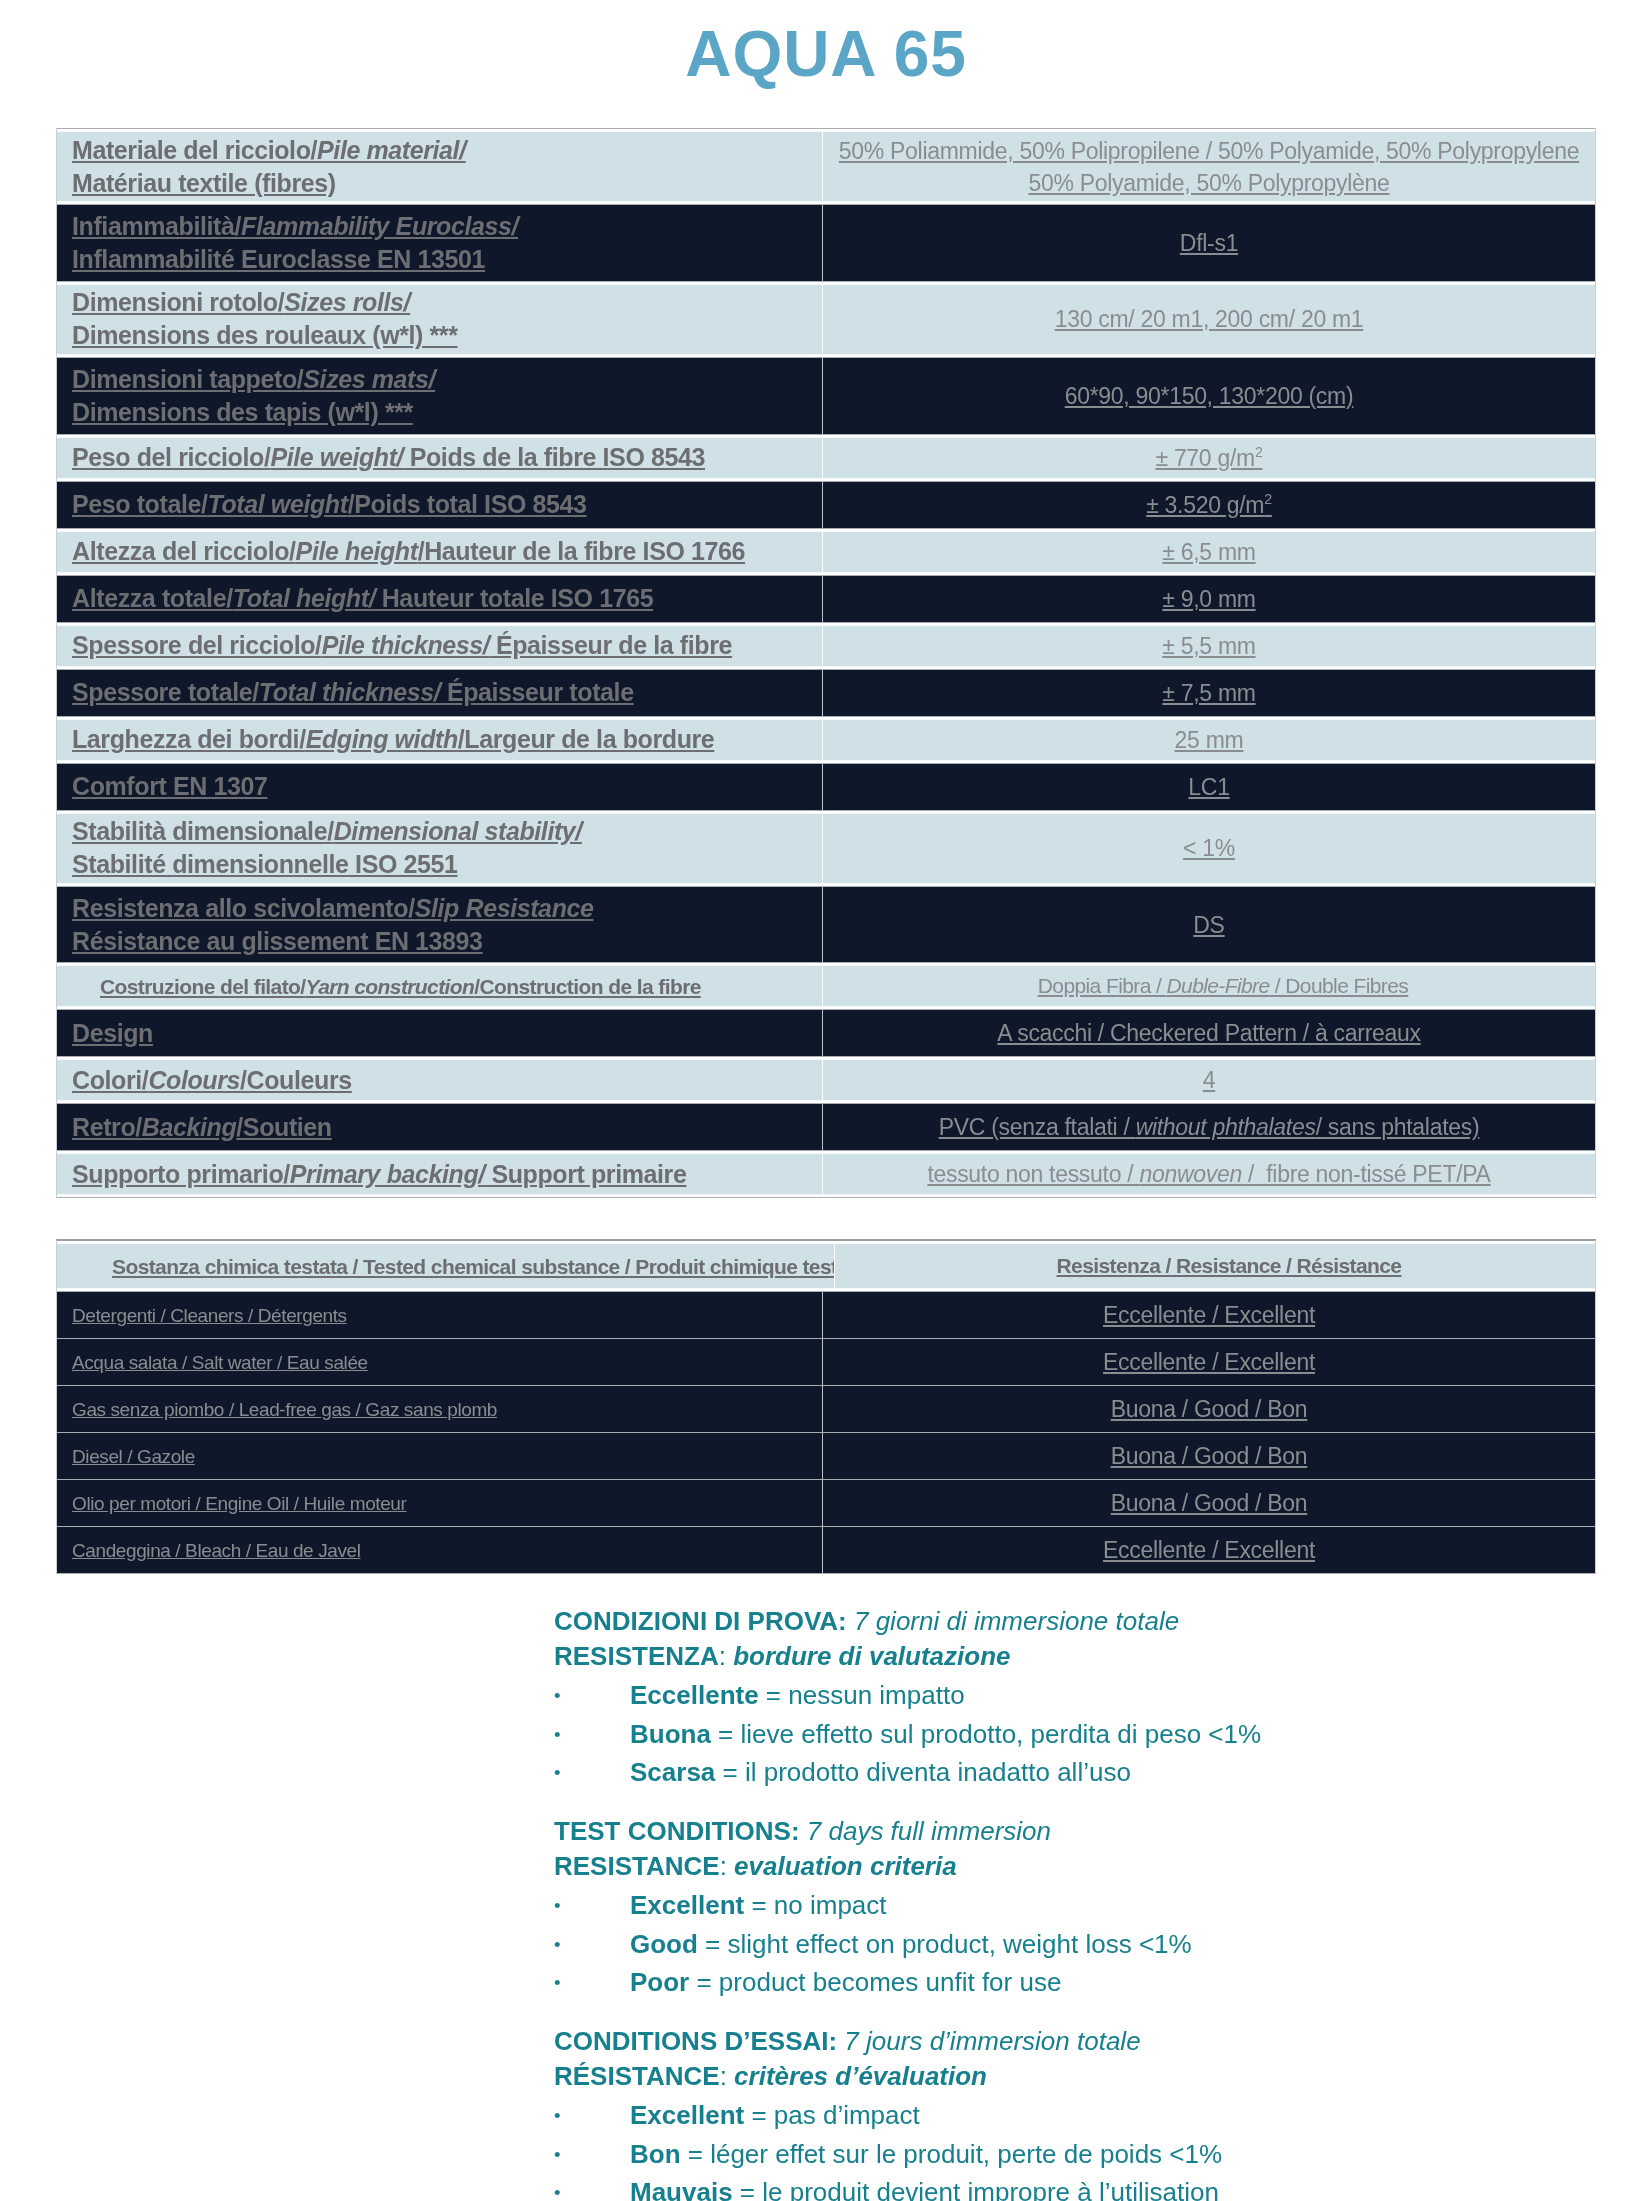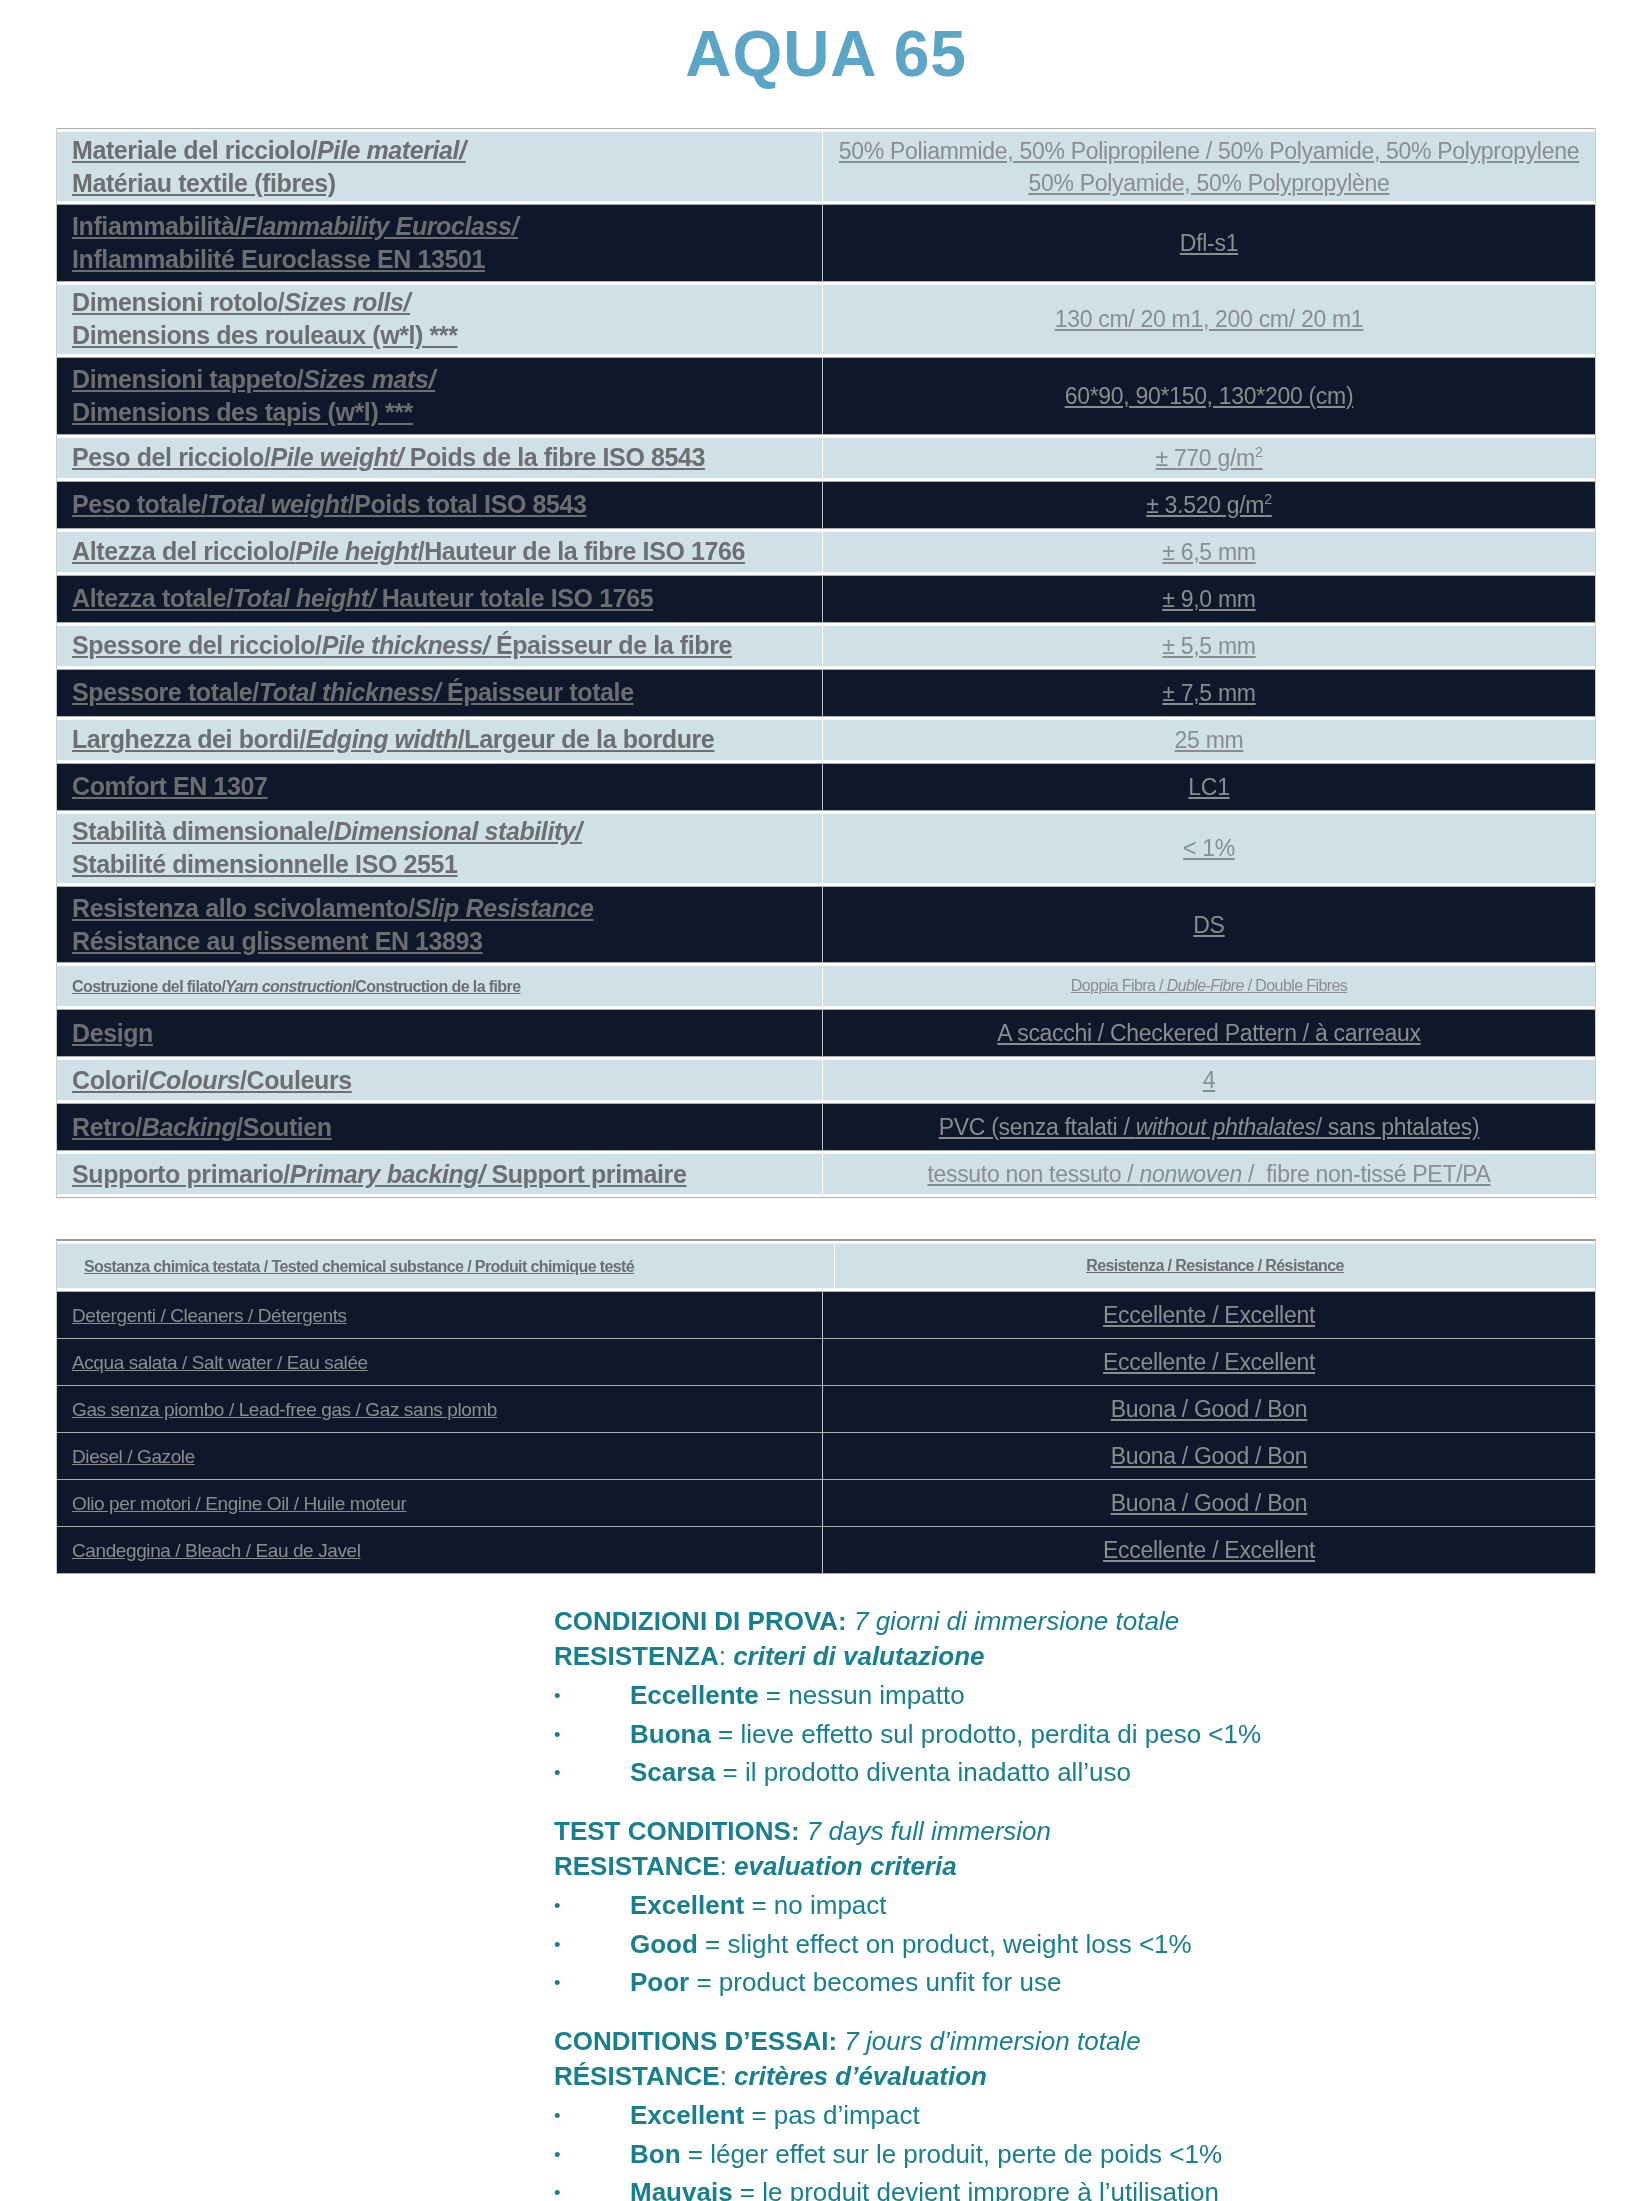--- a/index.html
+++ b/index.html
@@ -50,21 +50,21 @@
   .t-row.shaded .cell-label{border-right-color:#ffffff;}
   .cell-value{
     flex:1;justify-content:center;text-align:center;
     color:var(--value);font-size:23px;line-height:32px;letter-spacing:-0.3px;
     padding:4.7px 9.3px;
   }
   .txt{white-space:pre;}
   .i{font-style:italic;}
   .b{font-weight:700;}
   sup{font-size:0.62em;line-height:0;}
-  .narrow .txt{font-size:16px;letter-spacing:-0.6px;}
+  .narrow .txt{font-size:21px;letter-spacing:-0.6px;margin-left:28px;}
   .chem-head{min-height:50px;}
   .chem-head .cell-label{font-weight:700;color:var(--label);}
   .chem-head .cell-value{font-weight:700;color:var(--label);font-size:24px;}
   .chem-row .cell-label{font-weight:400;color:var(--value);font-size:19px;}
   
   .notes{margin:30px 0 0 554px;}
   .note-block{color:var(--teal);font-size:26px;line-height:35px;}
   .note-block + .note-block{margin-top:24px;}
   .bullet-row{display:flex;margin-top:3.7px;}
   .bullet{width:76px;font-size:18.6px;}
@@ -292,21 +292,21 @@
       </div>
       <div class="cell cell-value">
         <span class="txt"><span>Eccellente / Excellent</span></span>
       </div>
     </div>
   </div>
 
 <div class="notes">
     <div class="note-block">
       <div><span class="b">CONDIZIONI DI PROVA:</span><span class="i"> 7 giorni di immersione totale</span></div>
-      <div><span class="b">RESISTENZA</span><span>: </span><span class="i b">criteri di valutazione</span></div>
+      <div><span class="b">RESISTENZA</span><span>: </span><span class="i b">bordure di valutazione</span></div>
       <div class="bullet-row">
         <span class="bullet">•</span>
         <span class="bullet-text"><span class="b">Eccellente</span><span> = nessun impatto</span></span>
       </div>
       <div class="bullet-row">
         <span class="bullet">•</span>
         <span class="bullet-text"><span class="b">Buona</span><span> = lieve effetto sul prodotto, perdita di peso &lt;1%</span></span>
       </div>
       <div class="bullet-row">
         <span class="bullet">•</span>

